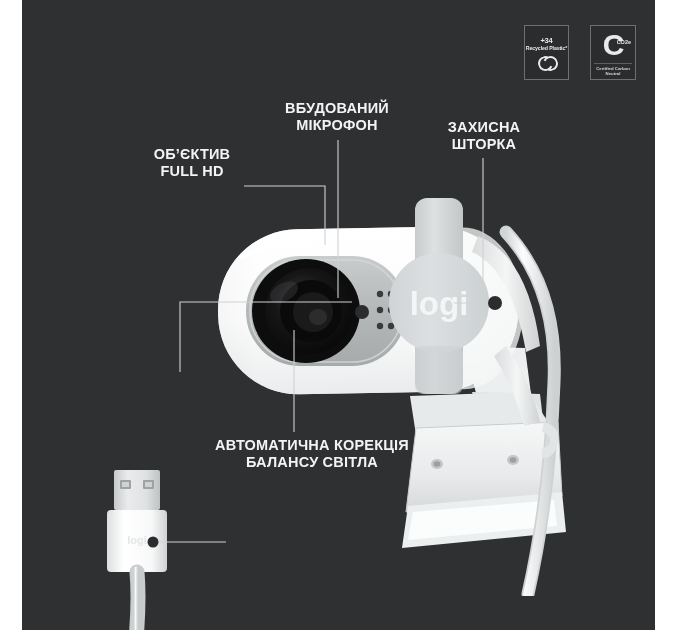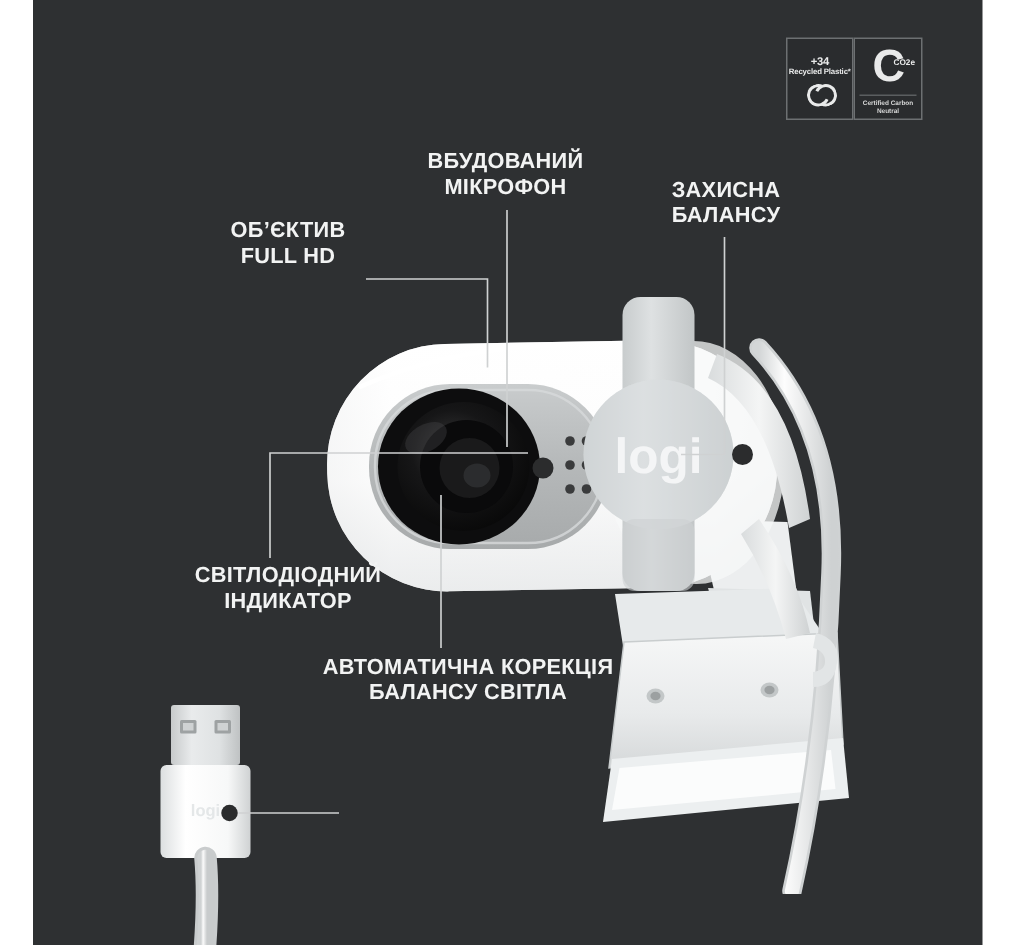--- a/index.html
+++ b/index.html
@@ -31,21 +31,21 @@
     background: #2e3032;
     overflow: hidden;
   }
 
   
   .badges {
     position: absolute;
     left: 502px;
     top: 25px;
     display: flex;
-    gap: 0;
+    gap: 21px;
   }
   .badge {
     background: #2a2c2e;
     border: 1px solid #6d7072;
     box-sizing: border-box;
     display: flex;
     flex-direction: column;
     align-items: center;
     justify-content: center;
     color: #e9eaea;
@@ -346,23 +346,21 @@
 
       <path d="M55,112 Q58,146 52,200" fill="none" stroke="#c9cccd" stroke-width="15" stroke-linecap="round"></path>
       <path d="M55,112 Q58,146 52,200" fill="none" stroke="url(#usbCabG)" stroke-width="11" stroke-linecap="round"></path>
     </svg>
 
     <div class="callout" id="cl-mic">ВБУДОВАНИЙ
 МІКРОФОН</div>
     <div class="callout" id="cl-lens">ОБ’ЄКТИВ
 FULL HD</div>
     <div class="callout" id="cl-shutter">ЗАХИСНА
-БАЛАНСУ</div>
-    <div class="callout" id="cl-led">СВІТЛОДІОДНИЙ
-ІНДИКАТОР</div>
+ШТОРКА</div>
     <div class="callout" id="cl-balance">АВТОМАТИЧНА КОРЕКЦІЯ
 БАЛАНСУ СВІТЛА</div>
 
     <svg id="leads">
       <g fill="none" stroke="#cfd1d2" stroke-width="1.1">
 
         <path d="M222,186 L303,186 L303,245"></path>
 
         <path d="M316,140 L316,298"></path>
 

